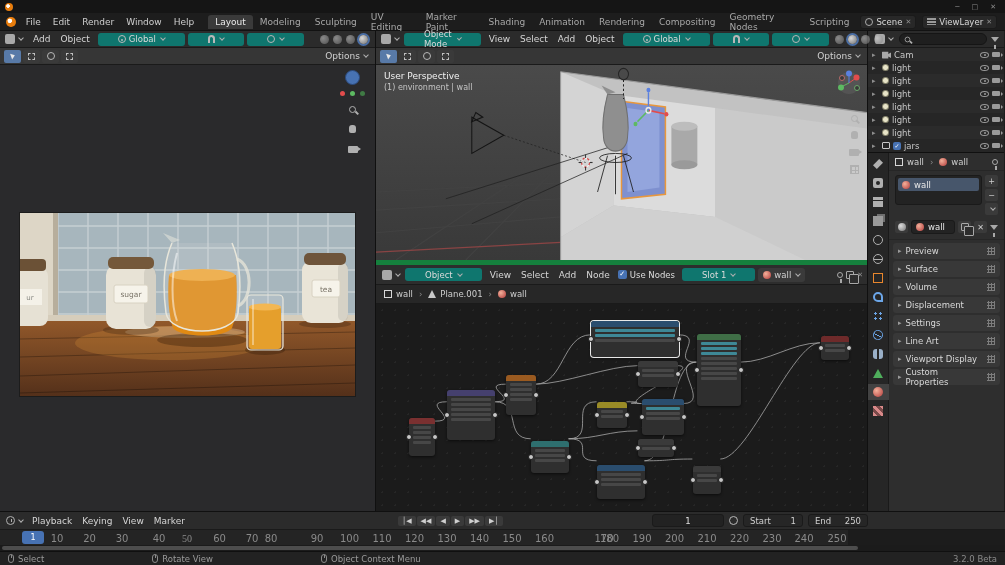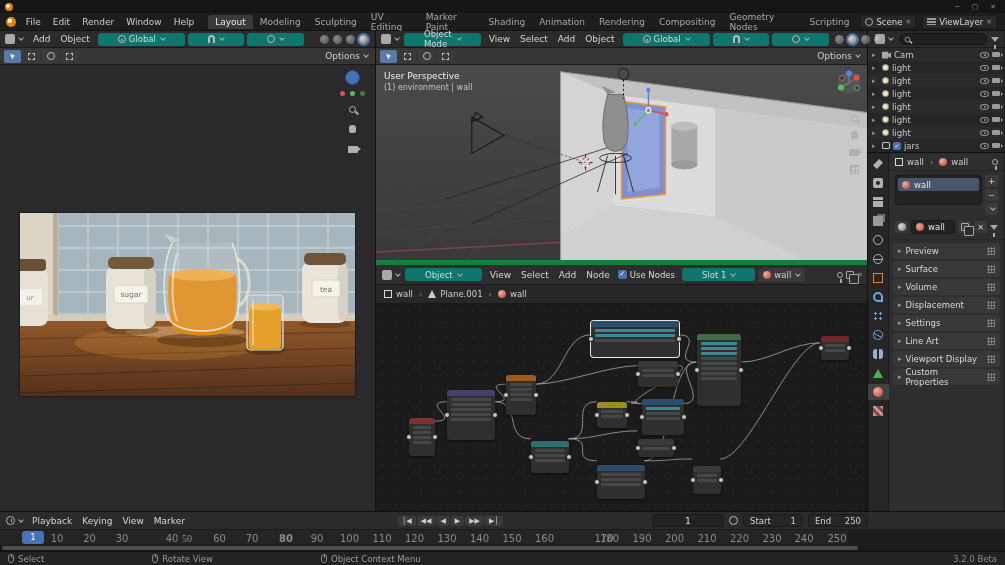--- a/index.html
+++ b/index.html
@@ -944,25 +944,25 @@
           <span>End</span>
           <span>250</span>
         </span>
       </div>
     </div>
     <div class="ruler">
       <span class="playhead">1</span>
     <span class="tick" style="left: 57px;">10</span>
         <span class="tick" style="left: 89.5px;">20</span>
         <span class="tick" style="left: 122px;">30</span>
-        <span class="tick" style="left: 172px;">40</span>
+        <span class="tick" style="left: 159px;">40</span>
         <span class="tick" style="left: 187px; font-family: Liberation Serif, serif;">50</span>
         <span class="tick" style="left: 219.5px;">60</span>
         <span class="tick" style="left: 252px;">70</span>
-        <span class="tick" style="left: 286px; font-weight: bold;">80</span>
+        <span class="tick" style="left: 271px;">80</span>
         <span class="tick" style="left: 317px;">90</span>
         <span class="tick" style="left: 349.5px;">100</span>
         <span class="tick" style="left: 382px;">110</span>
         <span class="tick" style="left: 414.5px;">120</span>
         <span class="tick" style="left: 447px;">130</span>
         <span class="tick" style="left: 479.5px;">140</span>
         <span class="tick" style="left: 512px;">150</span>
         <span class="tick" style="left: 544.5px;">160</span>
         <span class="tick" style="left: 604px;">170</span>
         <span class="tick" style="left: 609.5px;">180</span>

